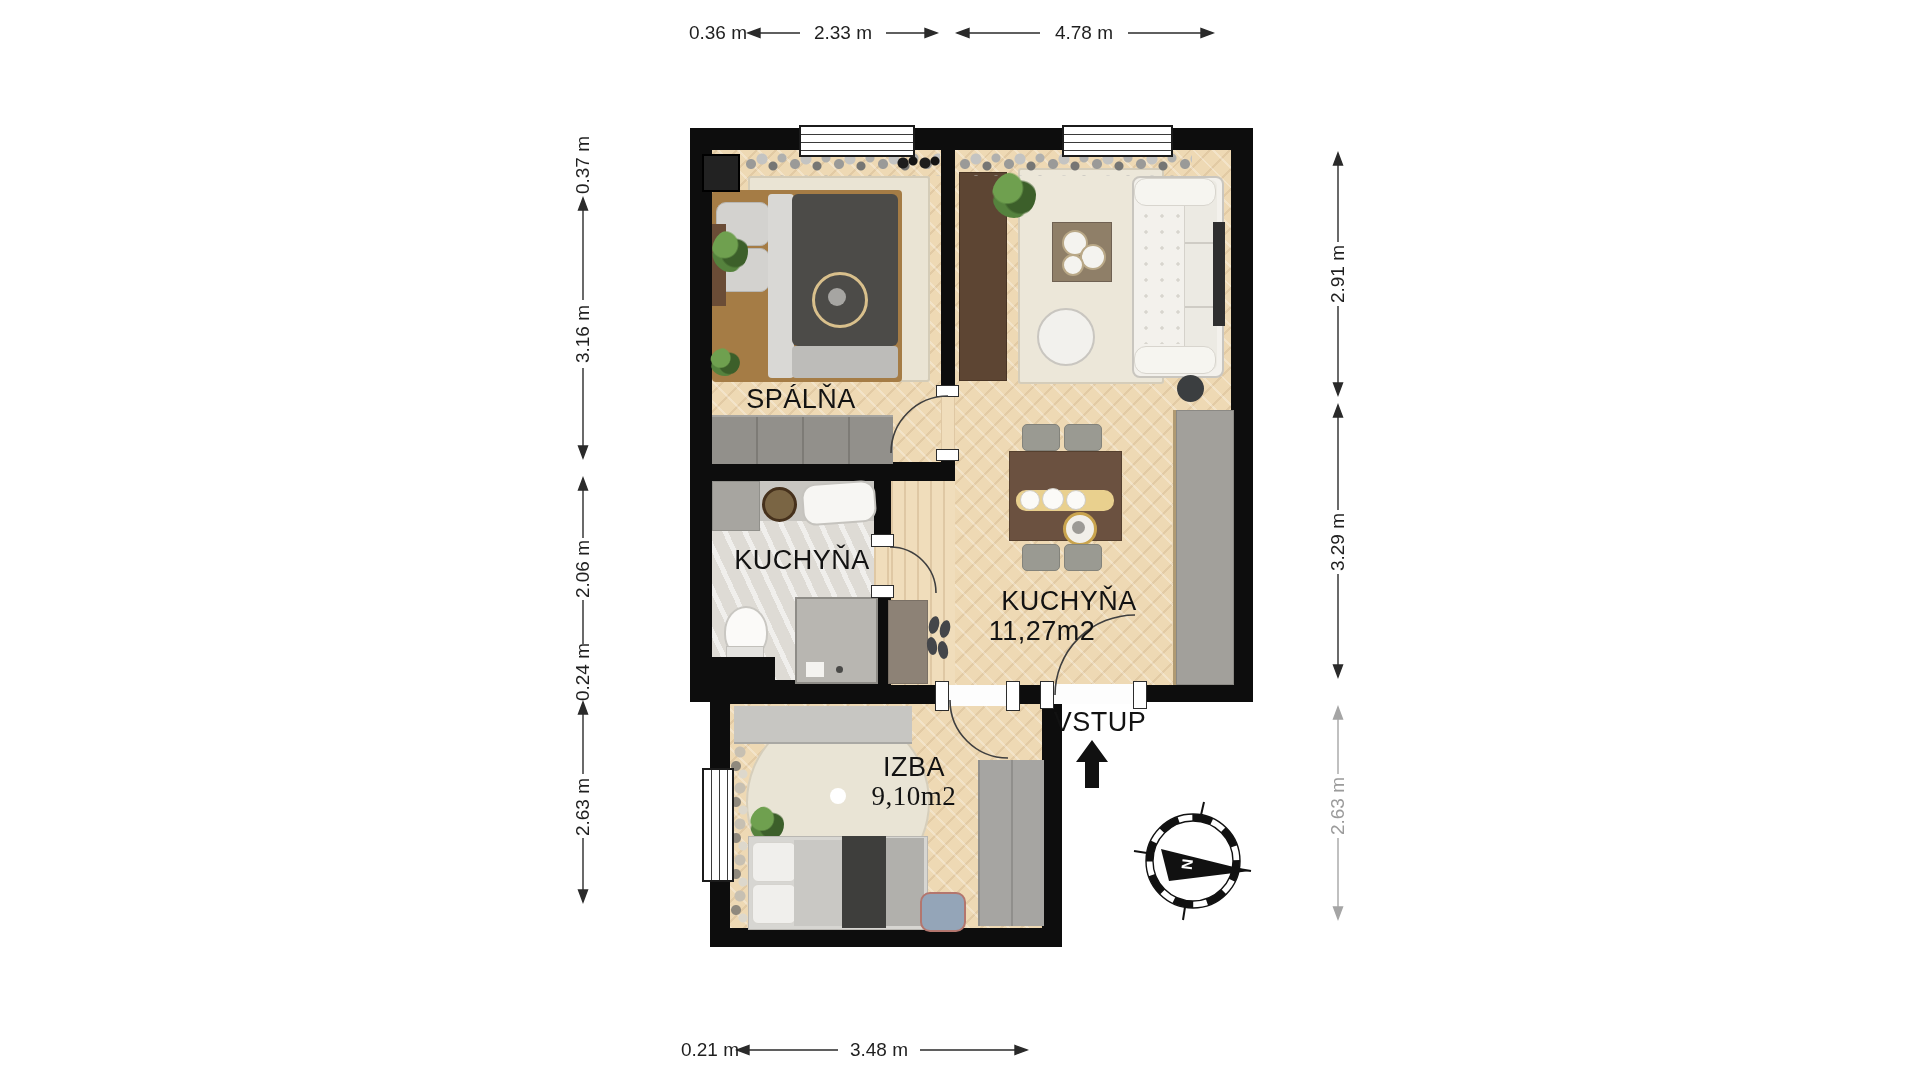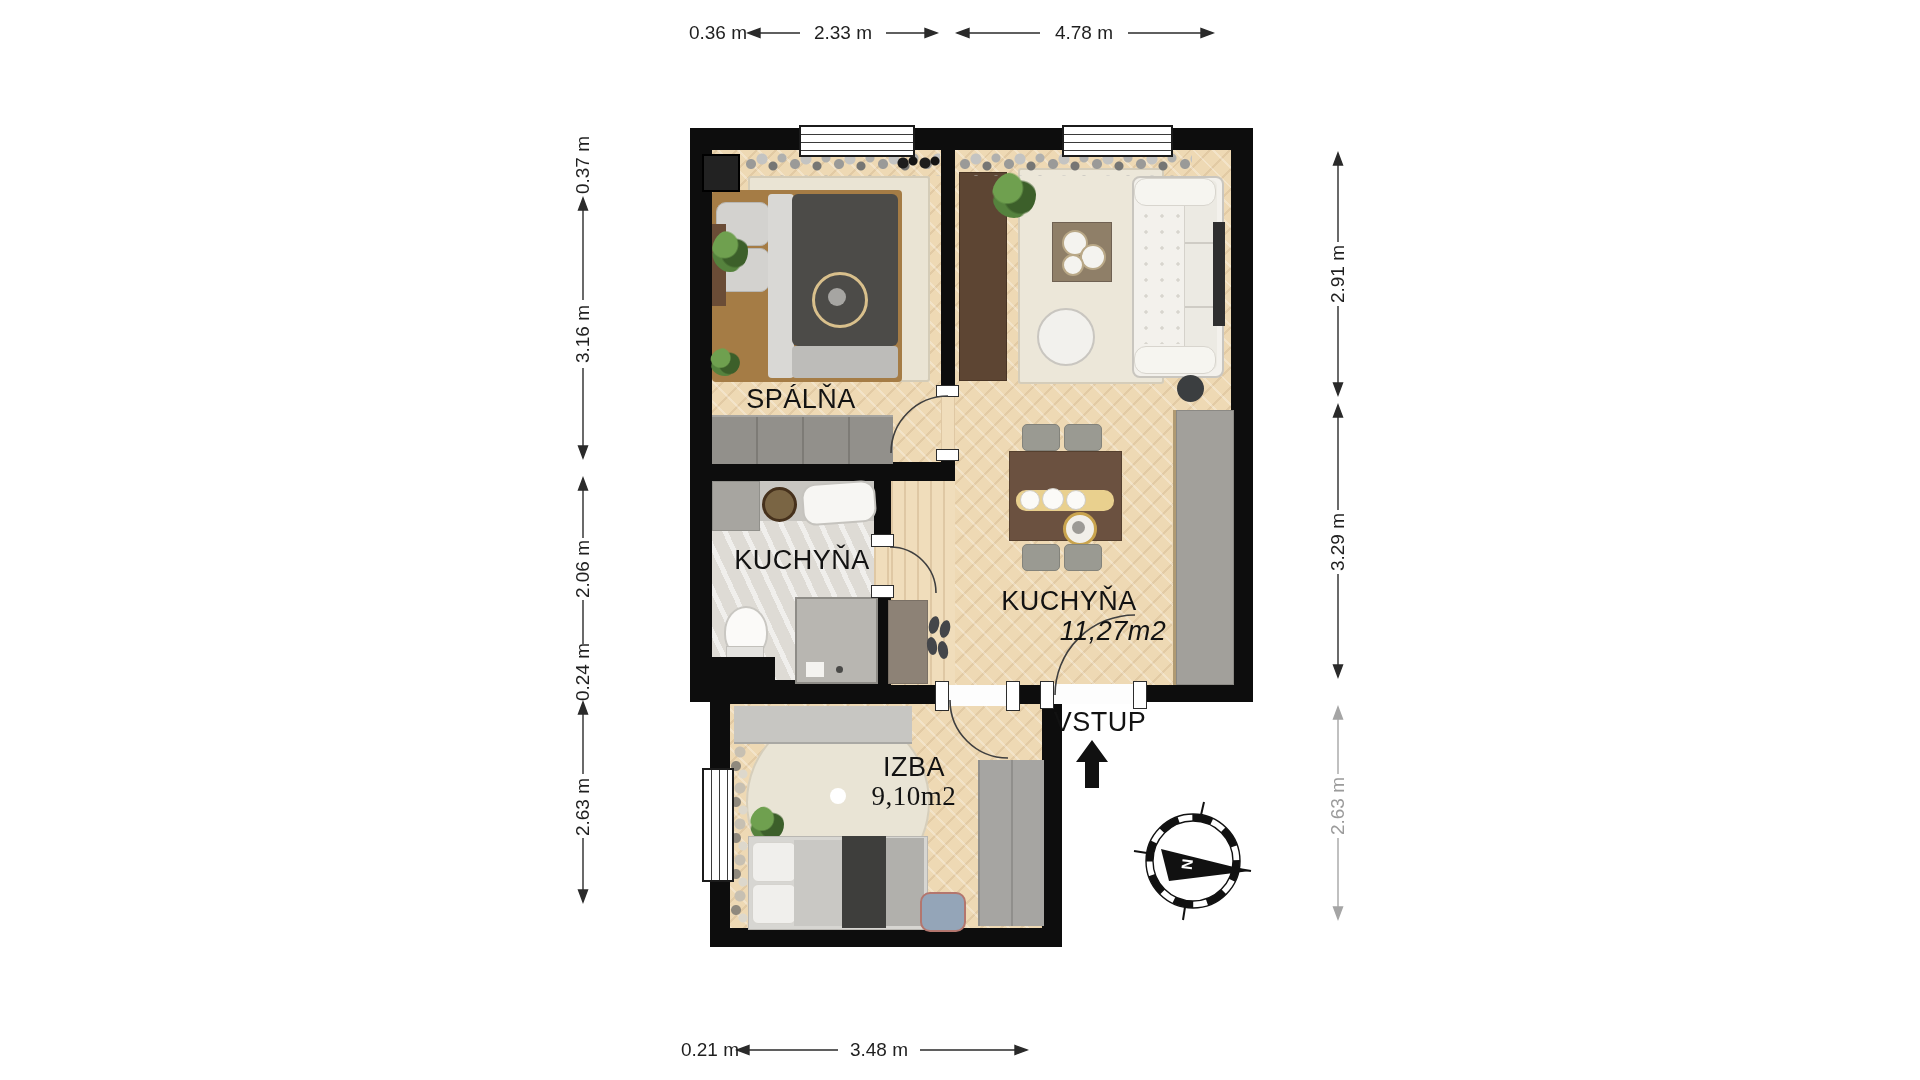--- a/index.html
+++ b/index.html
@@ -218,21 +218,21 @@
       <line x1="1147" y1="853" x2="1134" y2="851" stroke="#111" stroke-width="2"></line>
       <line x1="1185" y1="907" x2="1183" y2="920" stroke="#111" stroke-width="2"></line>
       <line x1="1239" y1="869" x2="1251" y2="871" stroke="#111" stroke-width="2"></line>
       <polygon points="1161,849 1250,871 1169,881" fill="#111"></polygon>
     </g>
   </svg>
 
   <div class="room-label" style="left:651px;top:384px;">SPÁLŇA</div>
   <div class="room-label" style="left:652px;top:545px;">KUCHYŇA</div>
   <div class="room-label" style="left:919px;top:586px;">KUCHYŇA</div>
-  <div class="room-area" style="left:963px;top:616px;font-style:italic;">11,27m2</div>
+  <div class="room-area" style="left:892px;top:616px;">11,27m2</div>
   <div class="room-label" style="left:764px;top:752px;">IZBA</div>
   <div class="room-area" style="left:764px;top:781px;font-family:Liberation Serif, serif;">9,10m2</div>
   <div class="room-label" style="left:950px;top:707px;">VSTUP</div>
   <div class="abs" style="left:1176px;top:854px;width:20px;height:20px;color:#fff;font-size:15px;font-weight:bold;text-align:center;transform:rotate(97deg);">N</div>
 
   <div class="dim" style="left:663px;top:22px;">0.36 m</div>
   <div class="dim" style="left:788px;top:22px;">2.33 m</div>
   <div class="dim" style="left:1029px;top:22px;">4.78 m</div>
   <div class="dim v" style="left:528px;top:154px;">0.37 m</div>
   <div class="dim v" style="left:528px;top:323px;">3.16 m</div>

